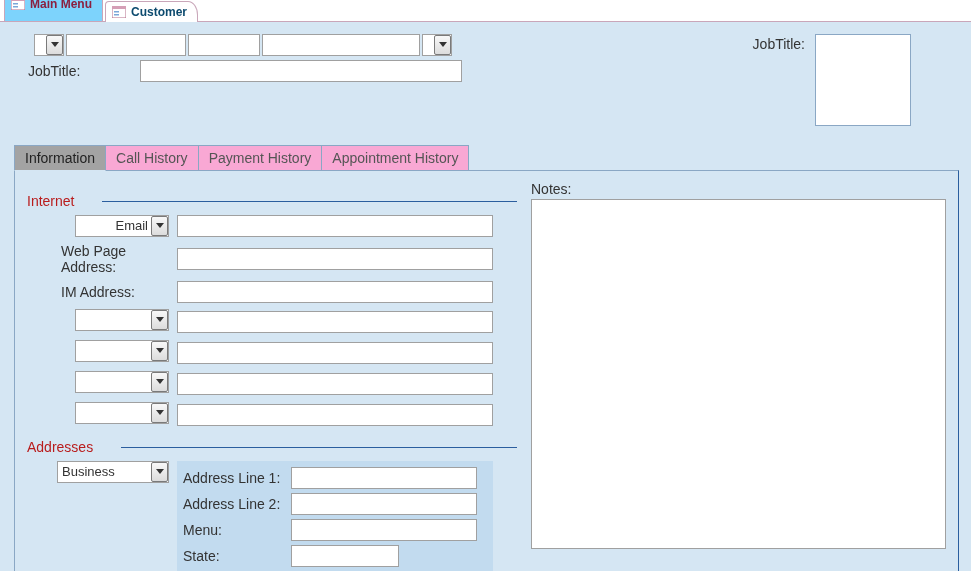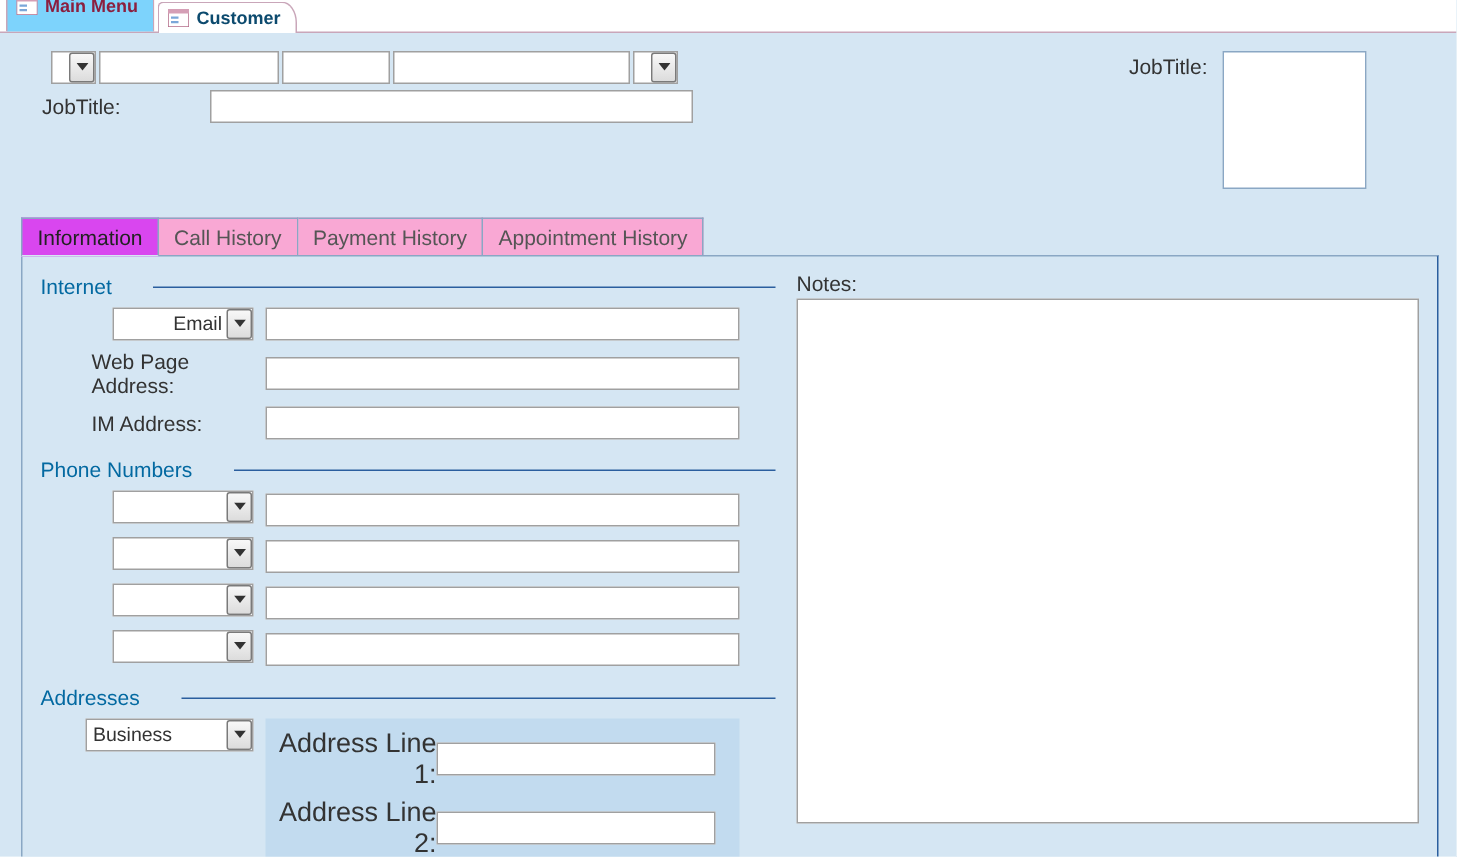--- a/index.html
+++ b/index.html
@@ -110,42 +110,42 @@
     border-bottom: none;
     background: #f9a8d4;
     color: #555;
     margin-right: 0;
     font-size: 14px;
     position: relative;
     top: 1px;
   }
   .tab + .tab { border-left: none; }
   .tab.active {
-    background: #d946ef;
+    background: #a3a3a3;
     color: #222;
     border-bottom: 1px solid #d5e6f3;
     z-index: 2;
   }
   .tabpanel {
     border: 1px solid #8aa7c4;
     border-right: 1px solid #2b5e9e;
     border-bottom: 1px solid #2b5e9e;
     background: #d5e6f3;
     padding: 10px 12px 10px 12px;
     min-height: 398px;
     position: relative;
   }
   .cols { display:flex; gap: 14px; }
   .leftcol { width: 490px; }
   .rightcol { flex:1; }
 
   .group-title {
     font-size: 14px;
-    color: #0369a1;
-    margin: 2px 0 6px 0;
+    color: #b91c1c;
+    margin: 12px 0 6px 0;
     display:flex; align-items:center; gap:28px;
   }
   .group-title .rule {
     flex:1; height:1px; background:#2b5e9e;
   }
 
   .row { display:flex; align-items:center; margin: 2px 0 6px 0; }
   .row .label { width: 150px; text-align:left; padding-left: 34px; font-size: 14px;}
   .row .label.right { text-align:right; padding-right:8px; padding-left:0;}
   .drop-med {
@@ -158,21 +158,21 @@
   .txt-mid { width: 186px; }
   .txt-sm { width: 108px; }
 
   .addr-panel {
     background: #c2dbef;
     border: none;
     padding: 4px 6px 8px 6px;
     width: 316px;
   }
   .addr-row{ display:flex; align-items:center; margin:2px 0 4px 0;}
-  .addr-row .albl{ width: 108px; font-size:18px;text-align:right;}
+  .addr-row .albl{ width: 108px; font-size:14px;}
   .notes-label{ font-size:14px; margin-bottom:2px;}
   .notes-box{
     width: 100%; height: 350px;
     border:1px solid #a0a0a0; background:#fff;
   }
 </style>
 </head>
 <body>
 
 <div class="nav-tabs">
@@ -264,24 +264,20 @@
           </div>
           <div class="row">
             <div class="label" style="padding-left:34px;">Web Page Address:</div>
             <div class="txt txt-wide"></div>
           </div>
           <div class="row">
             <div class="label">IM Address:</div>
             <div class="txt txt-wide"></div>
           </div>
 
-          <div class="group-title" style="margin-top:12px;">
-            <span>Phone Numbers</span>
-            <span class="rule"></span>
-          </div>
           <div class="row">
             <div class="label right">
               <div class="drop-med">
                 <span class="val"></span>
                 <div class="arrow-btn">
                     <svg viewBox="0 0 8 6">
                       <path d="M0 0 L8 0 L4 5 Z" fill="#333"></path>
                     </svg>
                   </div>
               </div>

